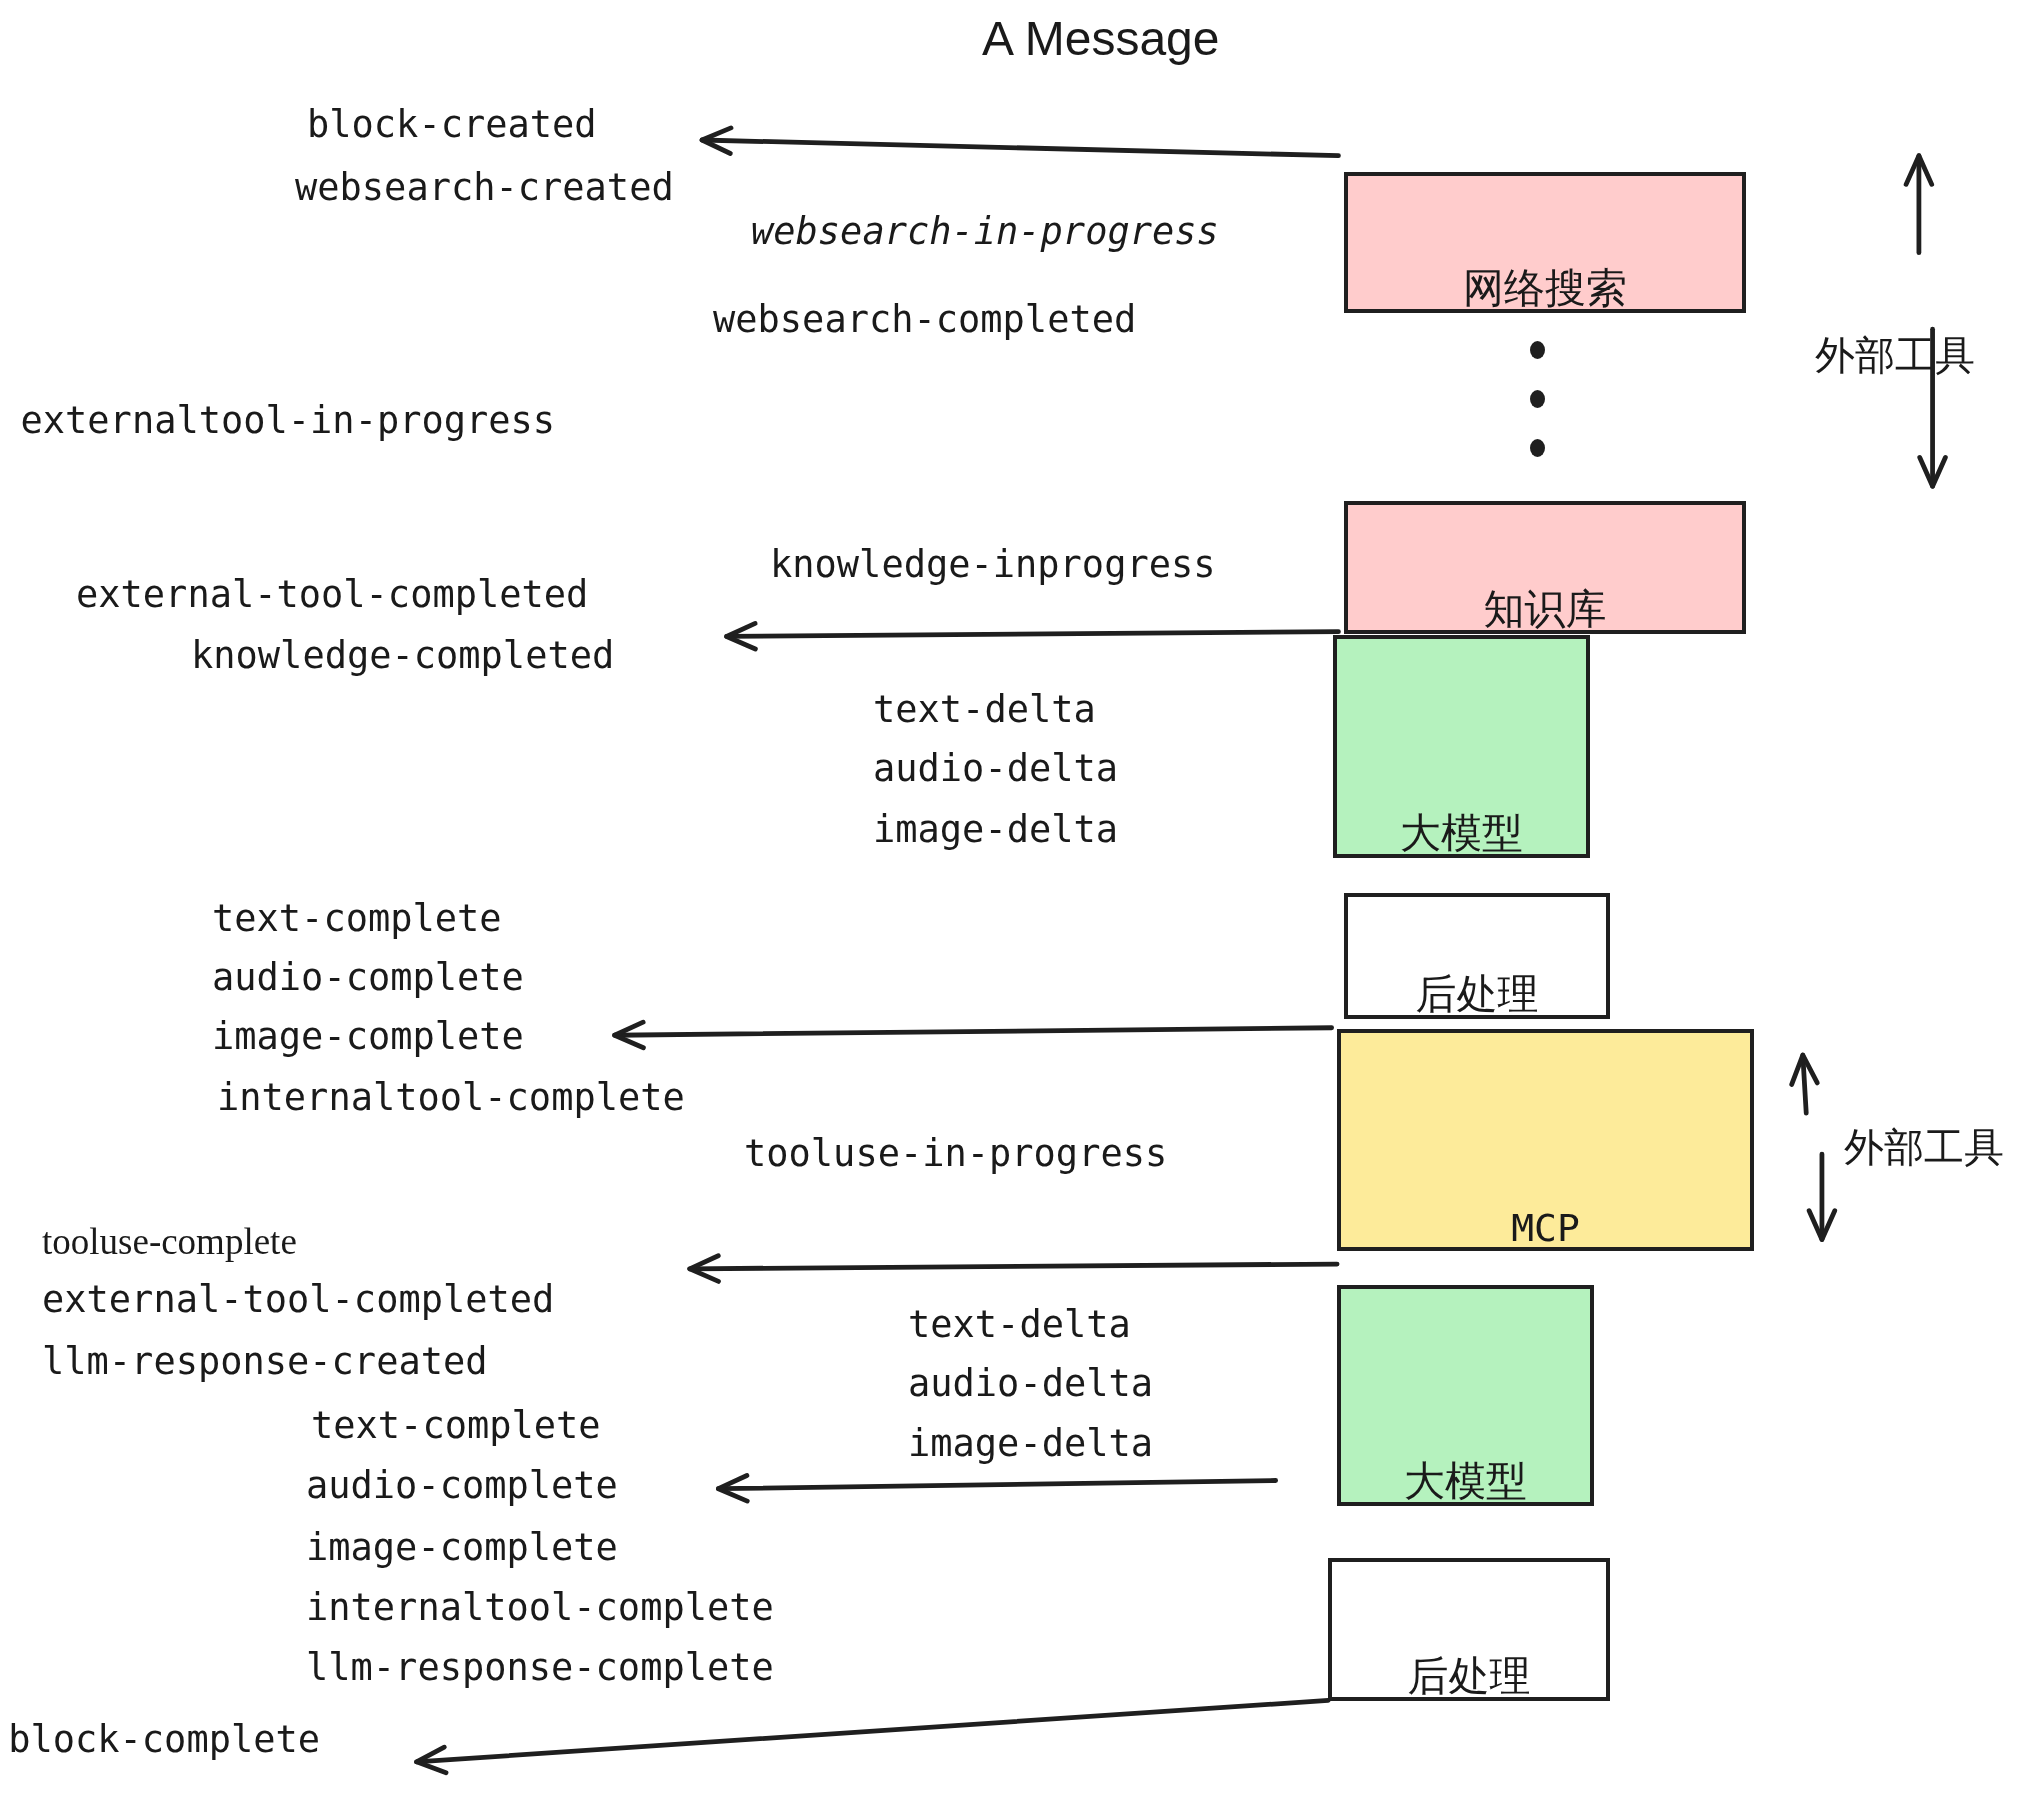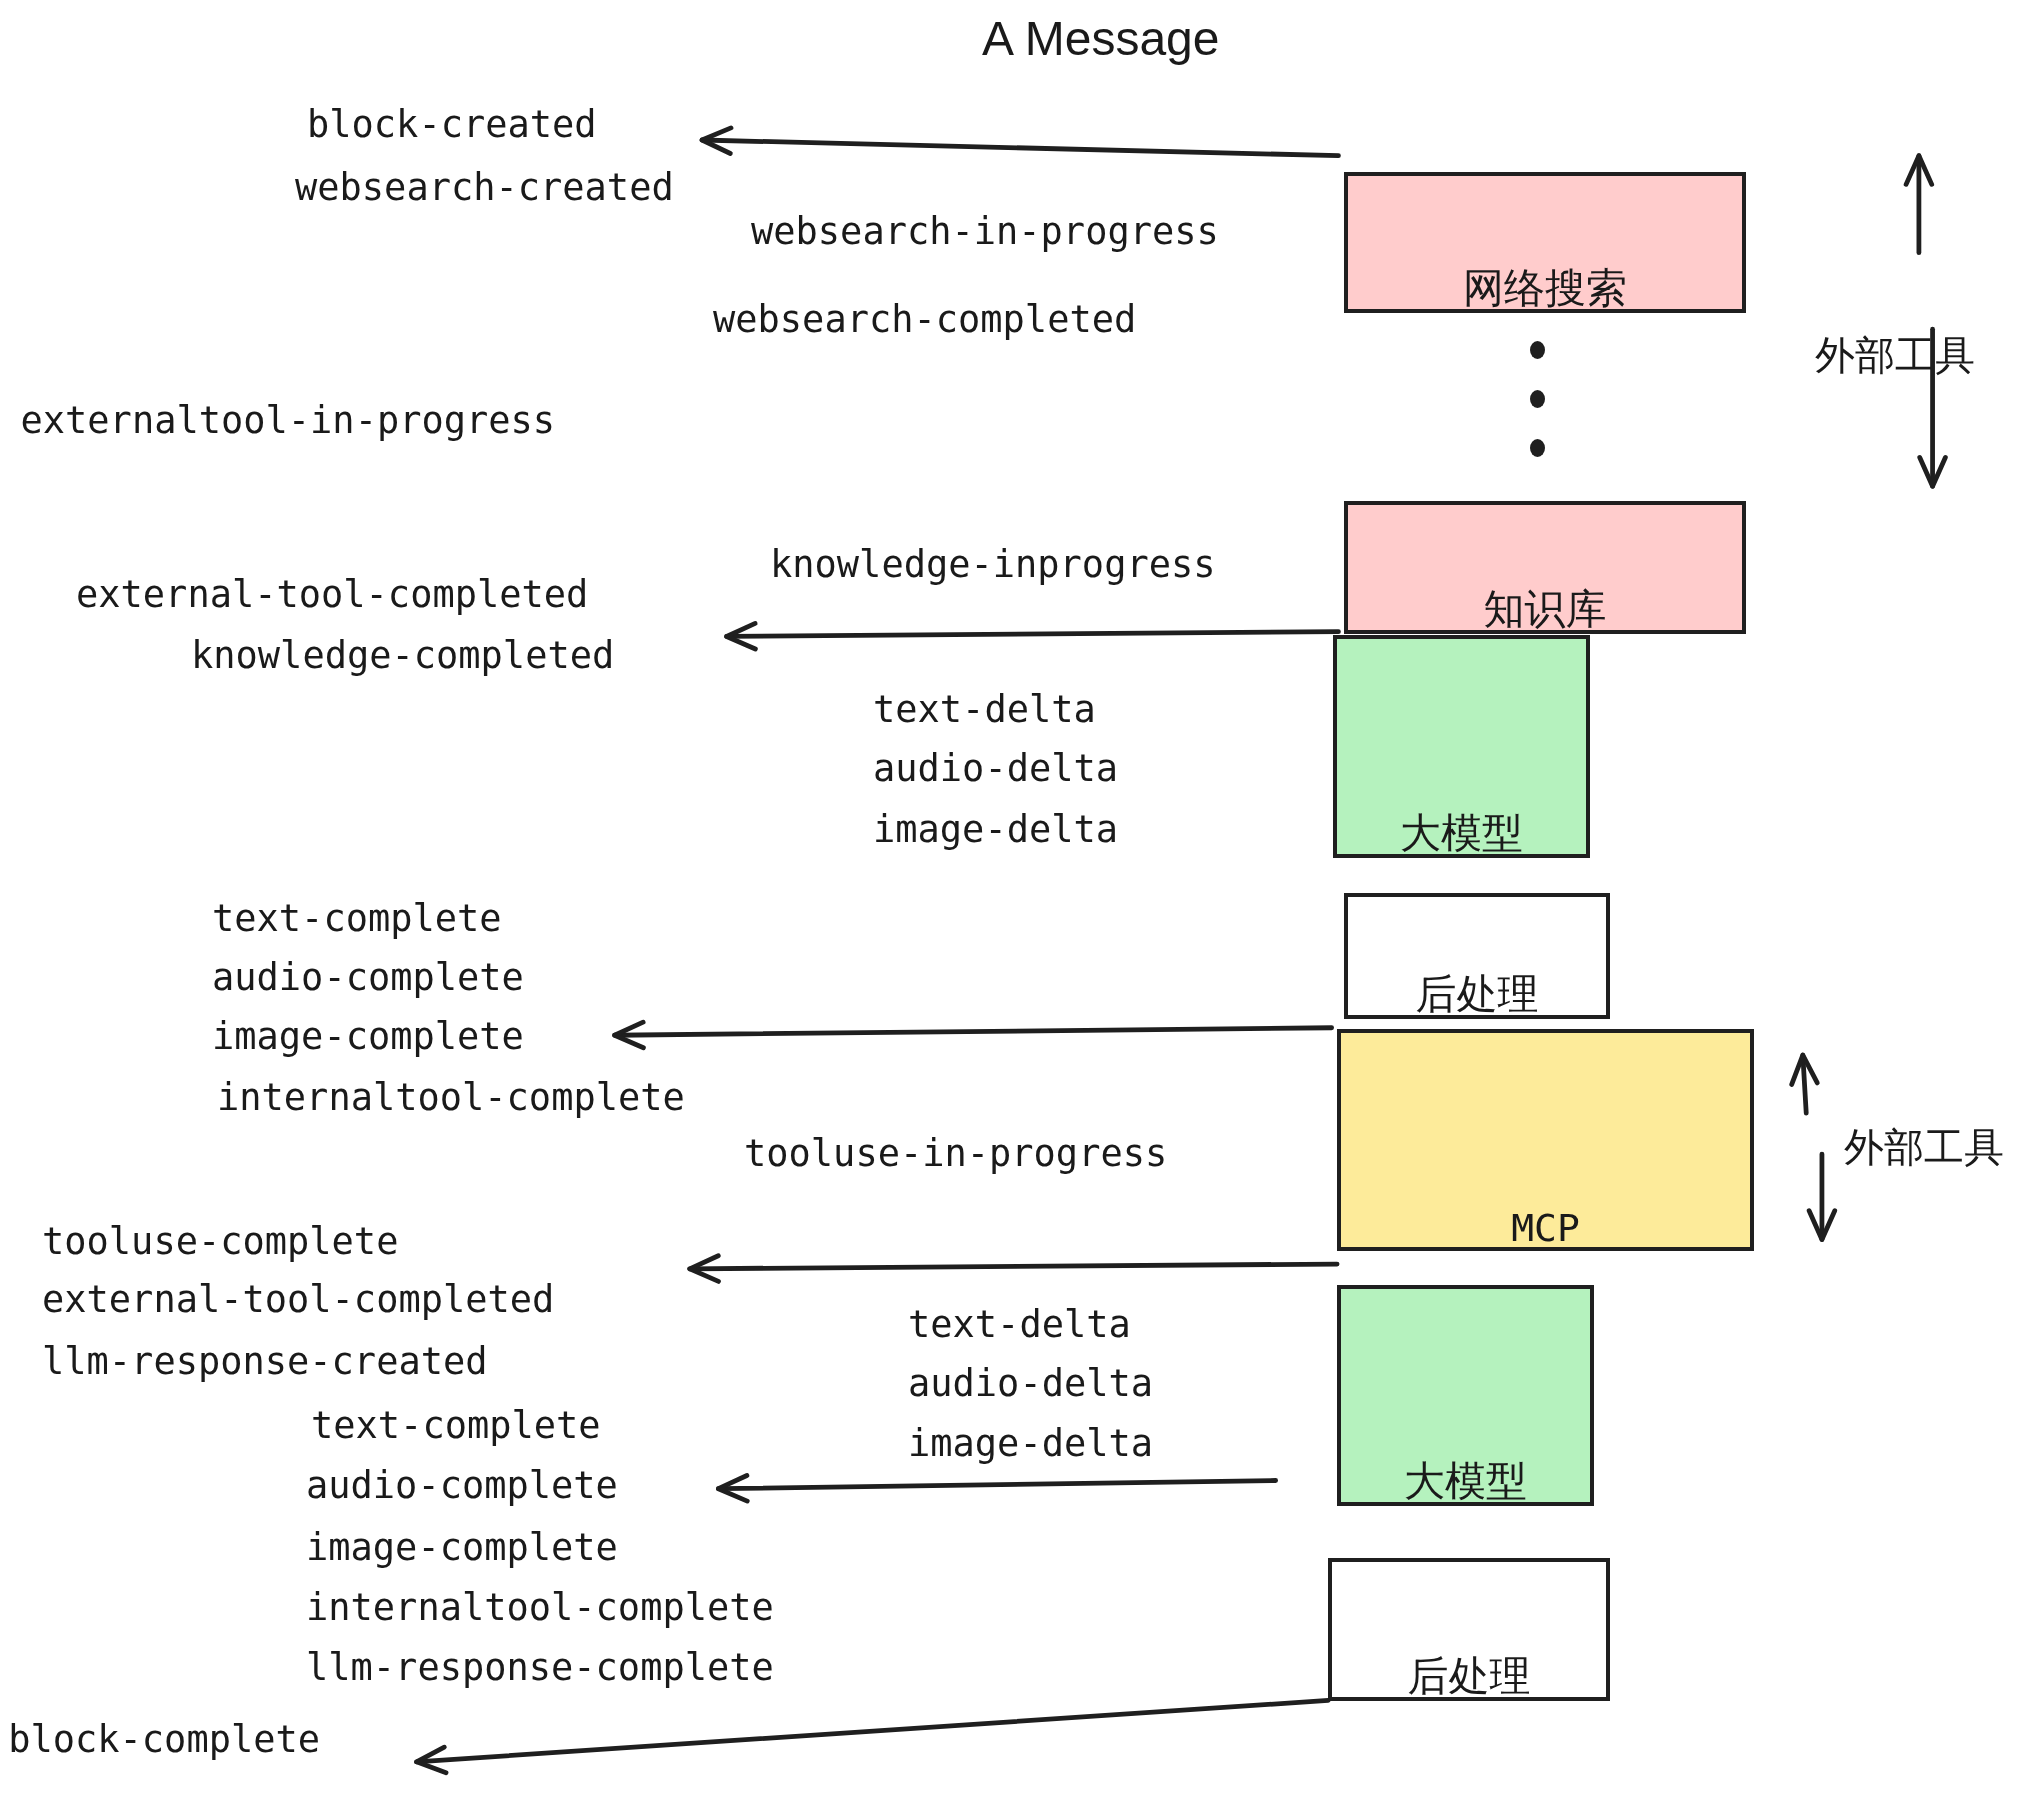--- a/index.html
+++ b/index.html
@@ -108,35 +108,35 @@
         <span class="box-label">大模型</span>
       </div>
       <div class="box" style="left: 1328px; top: 1558px; width: 282px; height: 143px; background: rgb(255, 255, 255);">
         <span class="box-label">后处理</span>
       </div>
     </div>
 
   <div id="events-layer">
       <div class="evt" style="left: 307px; top: 106px;">block-created</div>
       <div class="evt" style="left: 295px; top: 169px;">websearch-created</div>
-      <div class="evt" style="left: 751px; top: 213px;">websearch-in-progress</div>
+      <div class="evt" style="left: 751px; top: 213px; font-style: italic;">websearch-in-progress</div>
       <div class="evt" style="left: 713px; top: 301px;">websearch-completed</div>
       <div class="evt" style="left: 20.5px; top: 402px;">externaltool-in-progress</div>
       <div class="evt" style="left: 770px; top: 546px;">knowledge-inprogress</div>
       <div class="evt" style="left: 76px; top: 576px;">external-tool-completed</div>
       <div class="evt" style="left: 191px; top: 637px;">knowledge-completed</div>
       <div class="evt" style="left: 873px; top: 691px;">text-delta</div>
       <div class="evt" style="left: 873px; top: 750px;">audio-delta</div>
       <div class="evt" style="left: 873px; top: 811px;">image-delta</div>
       <div class="evt" style="left: 212px; top: 900px;">text-complete</div>
       <div class="evt" style="left: 212px; top: 959px;">audio-complete</div>
       <div class="evt" style="left: 212px; top: 1018px;">image-complete</div>
       <div class="evt" style="left: 217px; top: 1079px;">internaltool-complete</div>
       <div class="evt" style="left: 744px; top: 1135px;">tooluse-in-progress</div>
-      <div class="evt" style="left: 42px; top: 1223px;">tooluse-complete</div>
+      <div class="evt" style="left: 42px; top: 1223px; font-family: Liberation Serif, serif;">tooluse-complete</div>
       <div class="evt" style="left: 42px; top: 1281px;">external-tool-completed</div>
       <div class="evt" style="left: 42px; top: 1343px;">llm-response-created</div>
       <div class="evt" style="left: 908px; top: 1306px;">text-delta</div>
       <div class="evt" style="left: 908px; top: 1365px;">audio-delta</div>
       <div class="evt" style="left: 908px; top: 1425px;">image-delta</div>
       <div class="evt" style="left: 311px; top: 1407px;">text-complete</div>
       <div class="evt" style="left: 306px; top: 1467px;">audio-complete</div>
       <div class="evt" style="left: 306px; top: 1529px;">image-complete</div>
       <div class="evt" style="left: 306px; top: 1589px;">internaltool-complete</div>
       <div class="evt" style="left: 306px; top: 1649px;">llm-response-complete</div>

